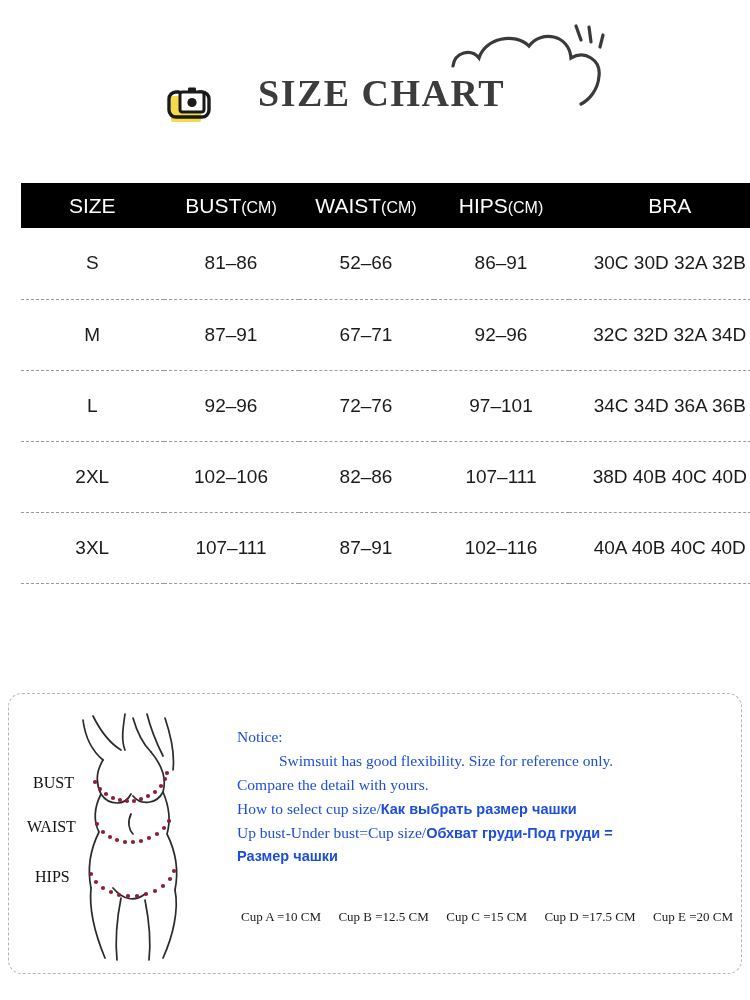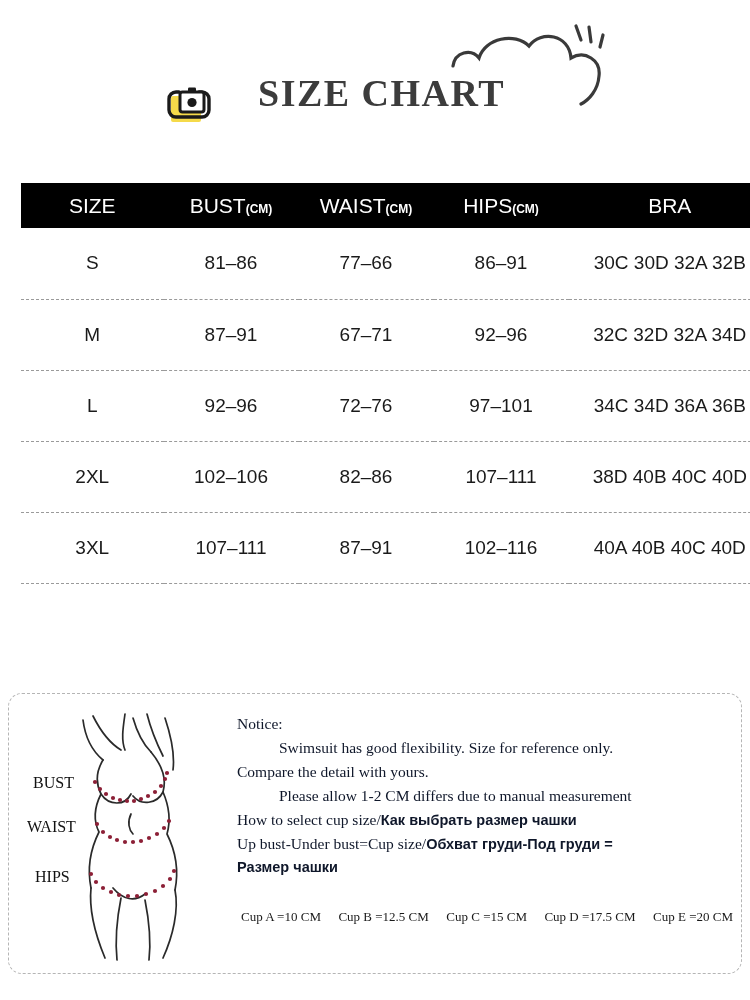--- a/index.html
+++ b/index.html
@@ -66,24 +66,23 @@
   .size-table thead th {
     color: #ffffff;
     font-size: 21px;
     font-weight: normal;
     text-align: center;
     vertical-align: middle;
     padding: 0;
     font-family: "Liberation Sans", sans-serif;
   }
   .hdr-unit {
-    font-size: 12px;
+    font-size: 16px;
     letter-spacing: 0px;
     vertical-align: baseline;
-    font-weight: bold;
   }
   .size-table tbody tr {
     height: 71px;
     border-bottom: 1px dashed #9a9a9a;
   }
   .size-table tbody td {
     text-align: center;
     vertical-align: middle;
     font-size: 19px;
     color: #1a1a1a;
@@ -110,25 +109,25 @@
   .body-figure {
     position: absolute;
     left: 12px;
     top: 8px;
     width: 215px;
     height: 262px;
   }
   .notice-text {
     position: absolute;
     left: 228px;
-    top: 19px;
+    top: 32px;
     width: 496px;
     font-family: "Liberation Serif", "DejaVu Serif", serif;
     font-size: 15.5px;
-    color: #0f172a;
+    color: #1d4ed8;
     line-height: 1.42;
   }
   .notice-text p { margin: 0 0 2px 0; }
   .indent { text-indent: 42px; }
   .ru {
     font-family: "Liberation Sans", sans-serif;
     font-weight: bold;
     font-size: 14.5px;
   }
   .gap-line { margin-top: 9px; }
@@ -190,21 +189,21 @@
       </th>
       <th class="col-bra">
         <span>BRA</span>
       </th>
     </tr>
   </thead>
   <tbody>
     <tr>
       <td>S</td>
       <td>81–86</td>
-      <td>77–66</td>
+      <td>52–66</td>
       <td>86–91</td>
       <td>30C 30D 32A 32B</td>
     </tr>
     <tr>
       <td>M</td>
       <td>87–91</td>
       <td>67–71</td>
       <td>92–96</td>
       <td>32C 32D 32A 34D</td>
     </tr>
@@ -312,21 +311,20 @@
       <text x="12" y="86" font-family="Liberation Serif, serif" font-size="16" fill="#111111">BUST</text>
       <text x="6" y="130" font-family="Liberation Serif, serif" font-size="16" fill="#111111">WAIST</text>
       <text x="14" y="180" font-family="Liberation Serif, serif" font-size="16" fill="#111111">HIPS</text>
     </svg>
   </span>
 
   <div class="notice-text">
     <p>Notice:</p>
     <p class="indent">Swimsuit has good flexibility. Size for reference only.</p>
     <p>Compare the detail with yours.</p>
-    <p class="indent">Please allow 1-2 CM differs due to manual measurement</p>
     <p><span>How to select cup size/</span><span class="ru">Как выбрать размер чашки</span></p>
     <p class="gap-line"><span>Up bust-Under bust=Cup size/</span><span class="ru">Обхват груди-Под груди =</span></p>
     <p class="ru">Размер чашки</p>
   </div>
 
   <div class="cup-row">
     <span>Cup A =10 CM</span>
     <span>Cup B =12.5 CM</span>
     <span>Cup C =15 CM</span>
     <span>Cup D =17.5 CM</span>

